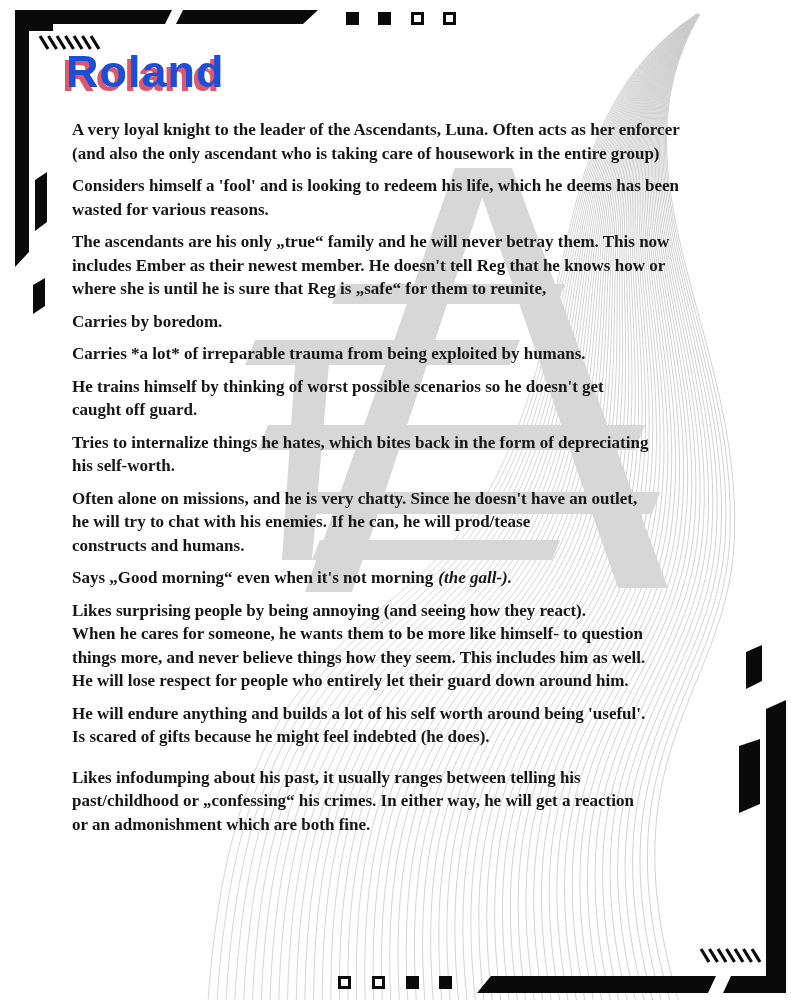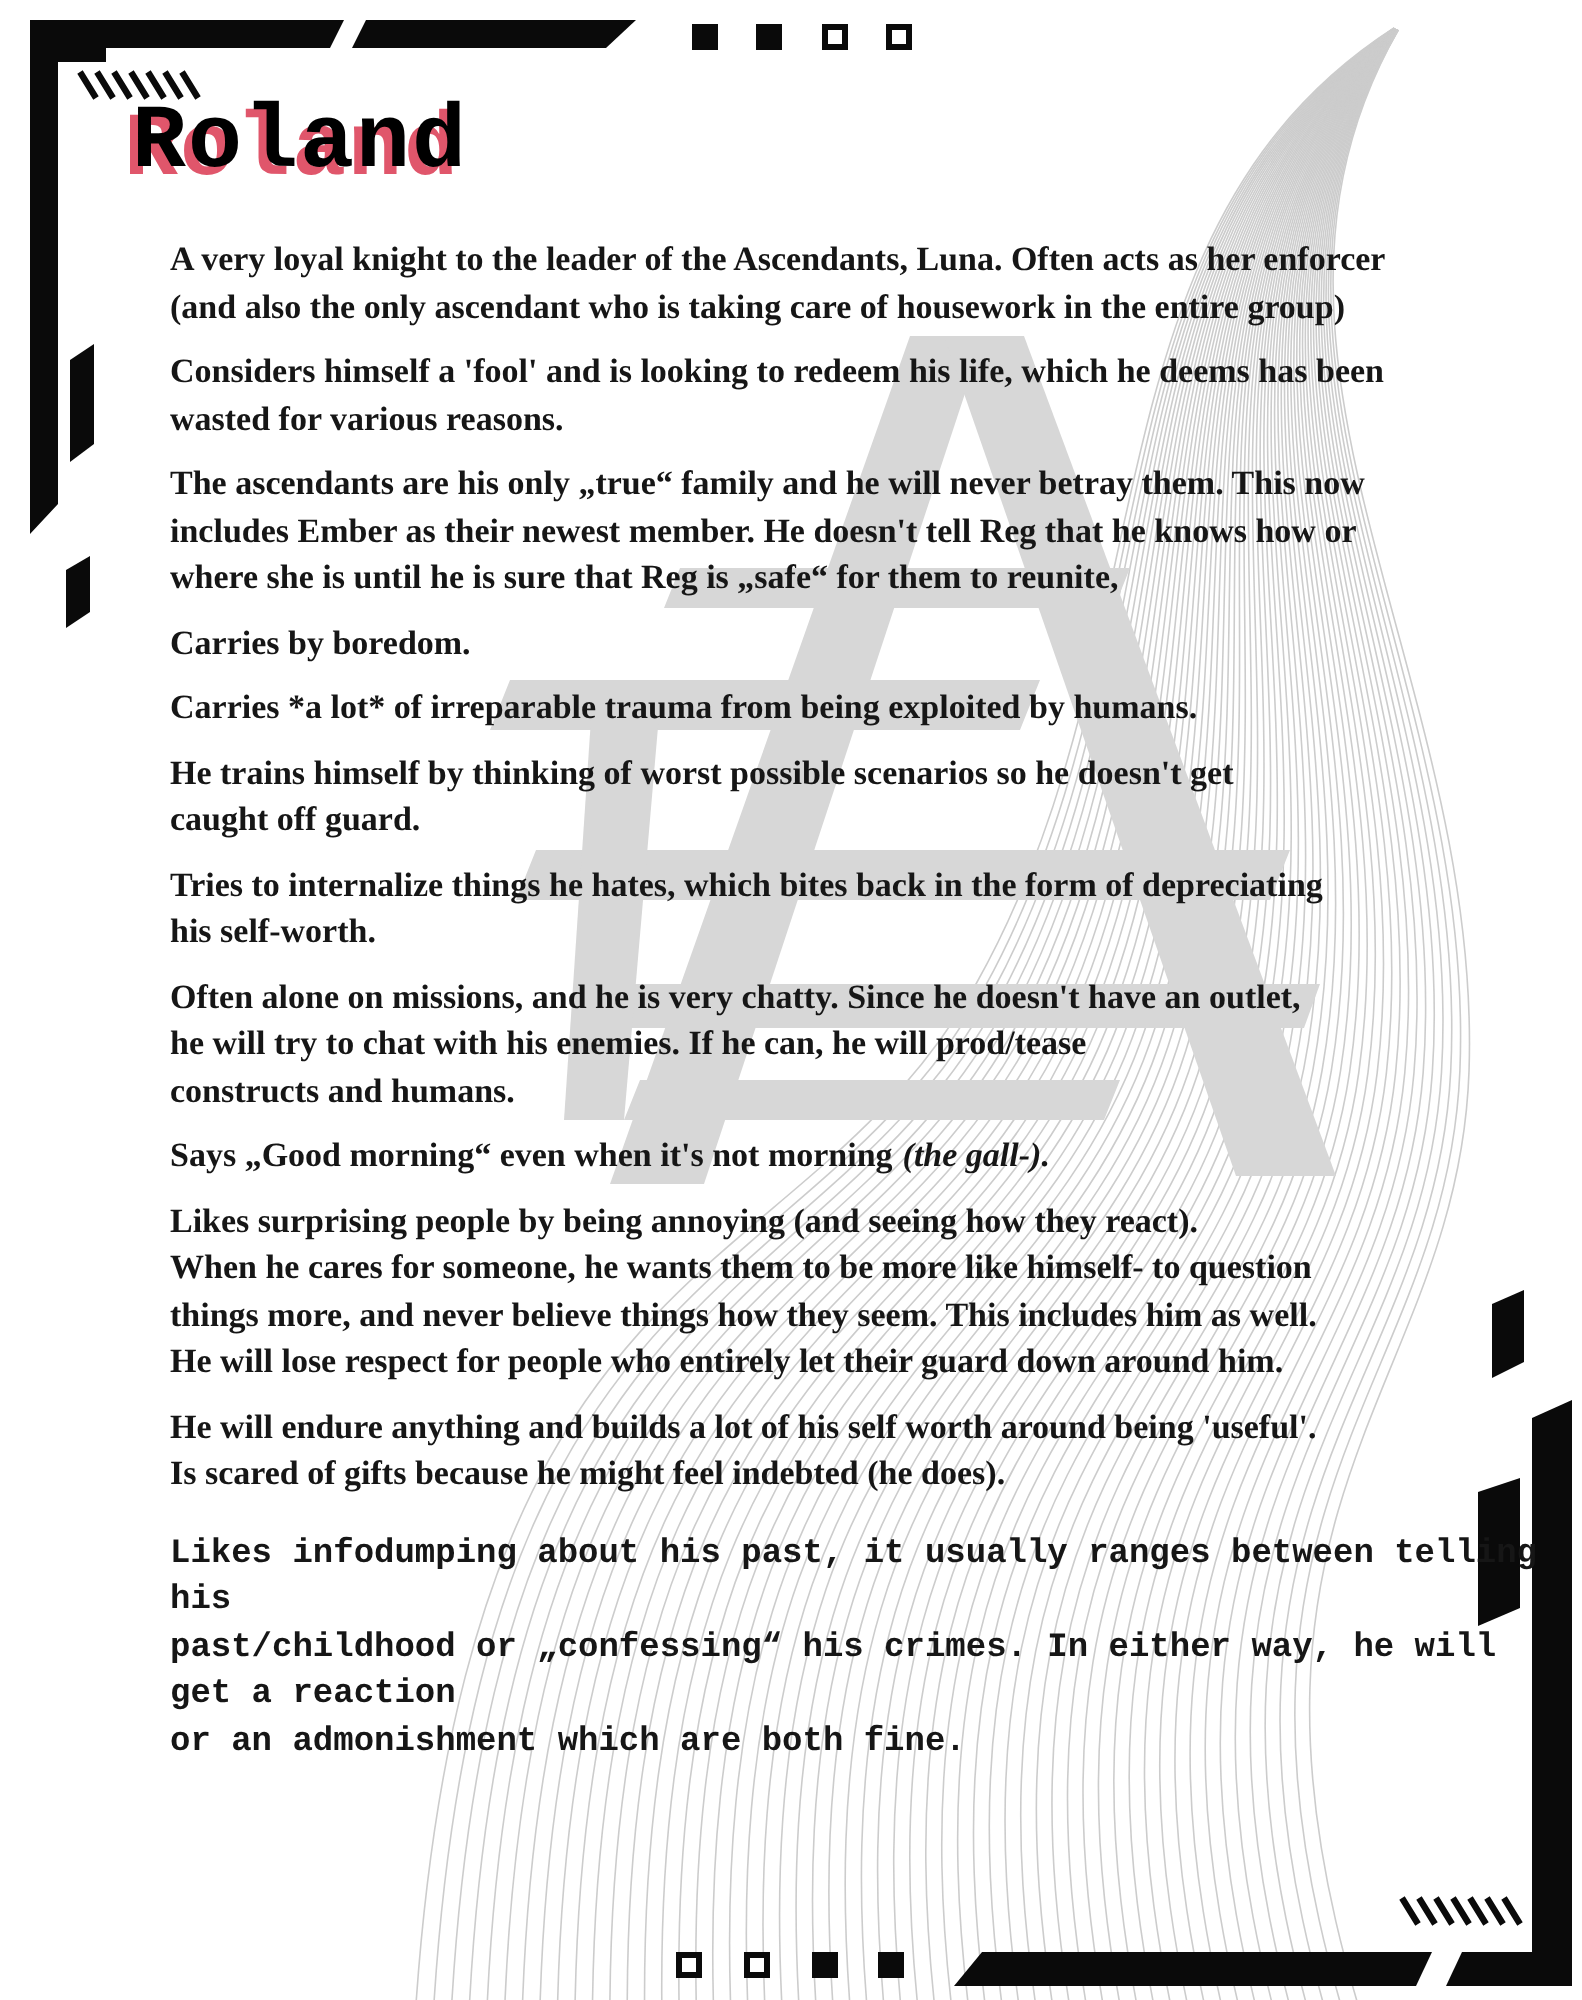--- a/index.html
+++ b/index.html
@@ -6,33 +6,33 @@
   body{
     width:791px;height:1000px;position:relative;overflow:hidden;
     background:#ffffff;
     font-family:"Liberation Serif",serif;
   }
   svg.layer{position:absolute;left:0;top:0;z-index:0;}
   svg.frame-layer{z-index:3;pointer-events:none;}
 
   .page-title{
     position:absolute;left:66px;top:46px;margin:0;z-index:4;
-    font-family:Liberation Mono, monospace;
-    font-size:45px;font-weight:700;color:#000000;
+    font-family:Liberation Sans, sans-serif;
+    font-size:45px;font-weight:700;color:#1d4ed8;
     letter-spacing:1px;
     text-shadow:-4px 4px 0 #e0566b;
   }
 
   .bio-text{
-    position:absolute;left:85px;top:118px;width:690px;z-index:4;
+    position:absolute;left:72px;top:118px;width:690px;z-index:4;
     color:#161616;font-weight:700;
     font-size:17px;line-height:23.5px;
   }
   .bio-text p{margin:0 0 9px 0;white-space:pre-line;}
-  .bio-text p.gap-lg{margin-top:17px;font-family:Liberation Mono, monospace;}
+  .bio-text p.gap-lg{margin-top:17px;}
   .bio-text em{font-style:italic;margin-left:5px;}
 
   .sq{position:absolute;width:13px;height:13px;z-index:4;box-sizing:border-box;}
   .sq.filled{background:#0a0a0a;}
   .sq.outline{background:#ffffff;border:3px solid #0a0a0a;}
 </style>
 </head>
 <body>
 
 <svg class="layer" width="791" height="1000" viewBox="0 0 791 1000">

